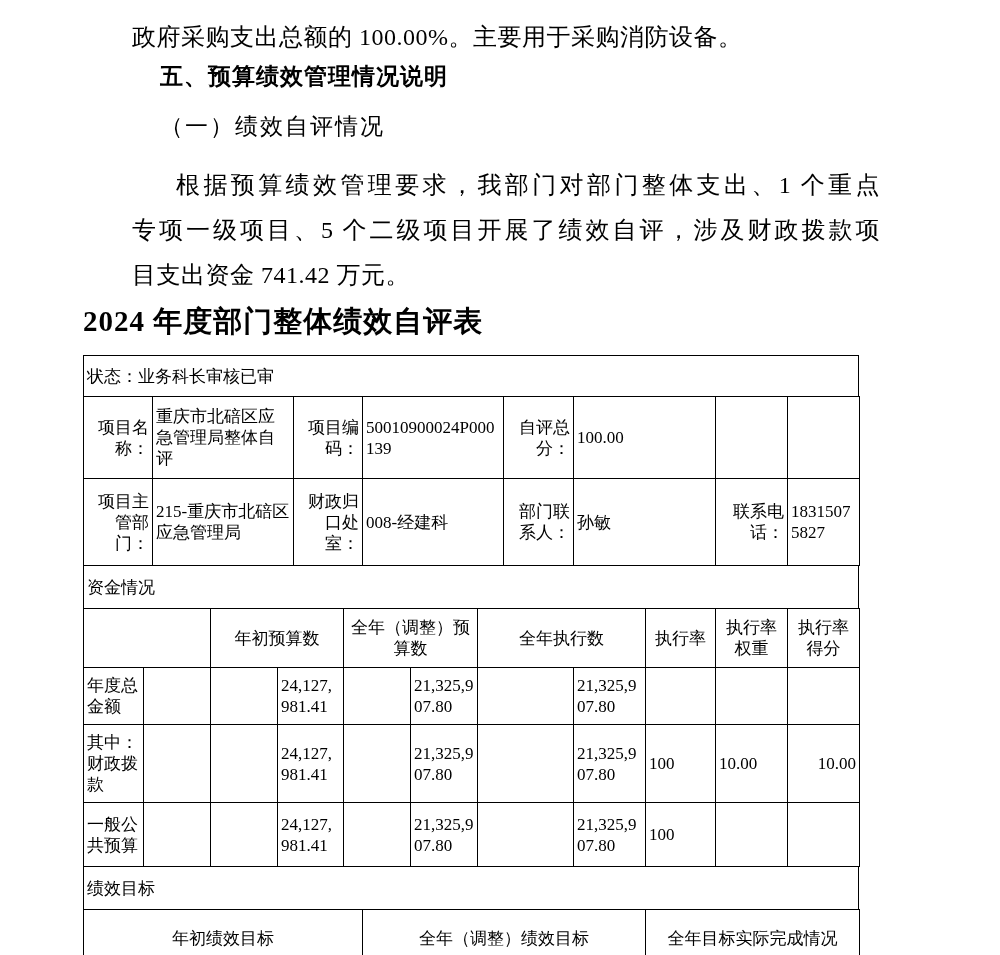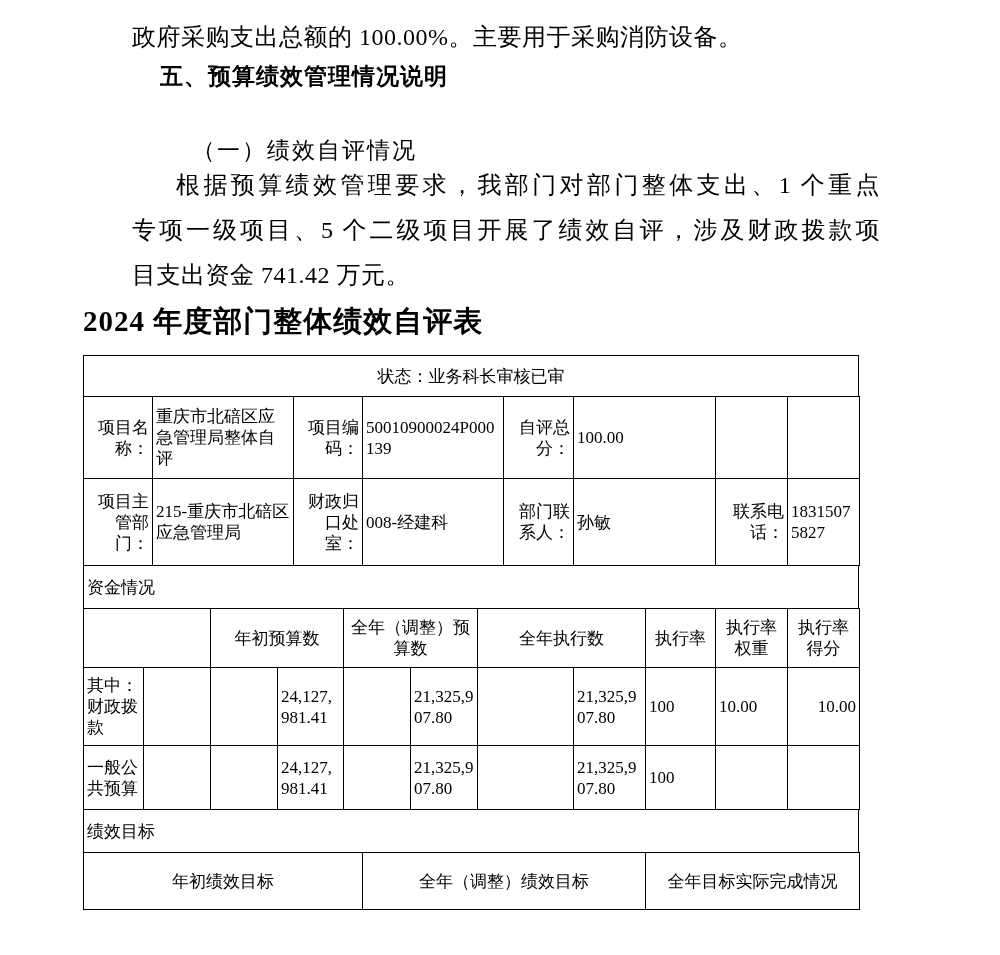--- a/index.html
+++ b/index.html
@@ -14,22 +14,22 @@
   .intro {
     position:absolute; left:132px; top:8px; width:760px;
     font-size:24px; line-height:34px; letter-spacing:0.5px;margin-top:12px;
   }
   .heading {
     position:absolute; left:160px; top:61px;
     font-size:23px; font-weight:bold; letter-spacing:1px;
     font-family:"Liberation Sans","DejaVu Sans",sans-serif;
   }
   .subheading {
-    position:absolute; left:192px; top:111px;
-    font-size:23px; letter-spacing:2px;margin-top:24px;
+    position:absolute; left:160px; top:111px;
+    font-size:23px; letter-spacing:2px;
   }
   .para {
     position:absolute; left:132px; top:163px; width:748px;
     font-size:24px; line-height:45px; letter-spacing:0.5px;
   }
   .para-line { width:748px; }
   .para-line.justify { text-align:justify; text-align-last:justify; }
   .para-line.first { text-indent:44px; }
 
   .doc-title {
@@ -43,21 +43,21 @@
     margin:0;
   }
   table.t + table.t { margin-top:-1px; }
   table.t td {
     border:1px solid #000000;
     font-size:17px; line-height:21px;
     padding:2px 3px;
     vertical-align:middle;
     overflow:hidden;
   }
-  td.right  { text-align:center; }
+  td.right  { text-align:left; }
   td.center { text-align:left; }
   td.lbl    { text-align:right; }
   td.val    { text-align:left; word-break:break-all; }
   td.num    { text-align:left; word-break:break-all; }
   td.numright { text-align:right; word-break:break-all; }
   td.rowlbl { text-align:left; }
 
   .t-status td { height:36px; }
   tr.r1 td { height:77px; }
   tr.r2 td { height:82px; }
@@ -157,20 +157,33 @@
       <tbody>
           <tr class="hrow">
         <td colspan="2"></td>
         <td colspan="2">年初预算数</td>
         <td colspan="2">全年（调整）预算数</td>
         <td colspan="2">全年执行数</td>
         <td>执行率</td>
         <td>执行率权重</td>
         <td>执行率得分</td>
       </tr>
+      <tr class="dr0">
+        <td class="rowlbl">年度总金额</td>
+        <td></td>
+        <td></td>
+        <td class="num">24,127,981.41</td>
+        <td></td>
+        <td class="num">21,325,907.80</td>
+        <td></td>
+        <td class="num">21,325,907.80</td>
+        <td class="num"></td>
+        <td class="num"></td>
+        <td class="numright"></td>
+      </tr>
       <tr class="dr1">
         <td class="rowlbl">其中：财政拨款</td>
         <td></td>
         <td></td>
         <td class="num">24,127,981.41</td>
         <td></td>
         <td class="num">21,325,907.80</td>
         <td></td>
         <td class="num">21,325,907.80</td>
         <td class="num">100</td>

